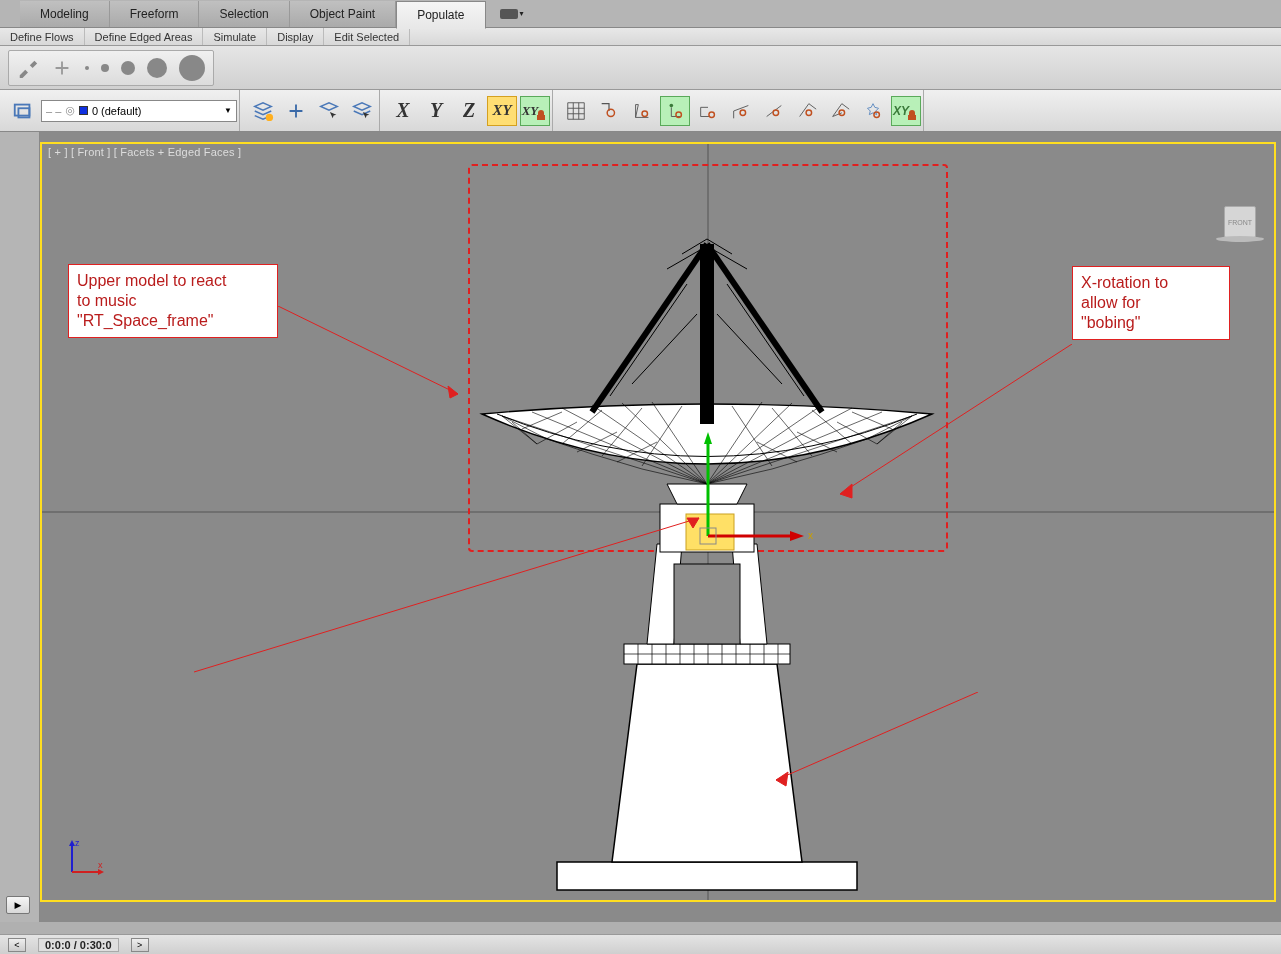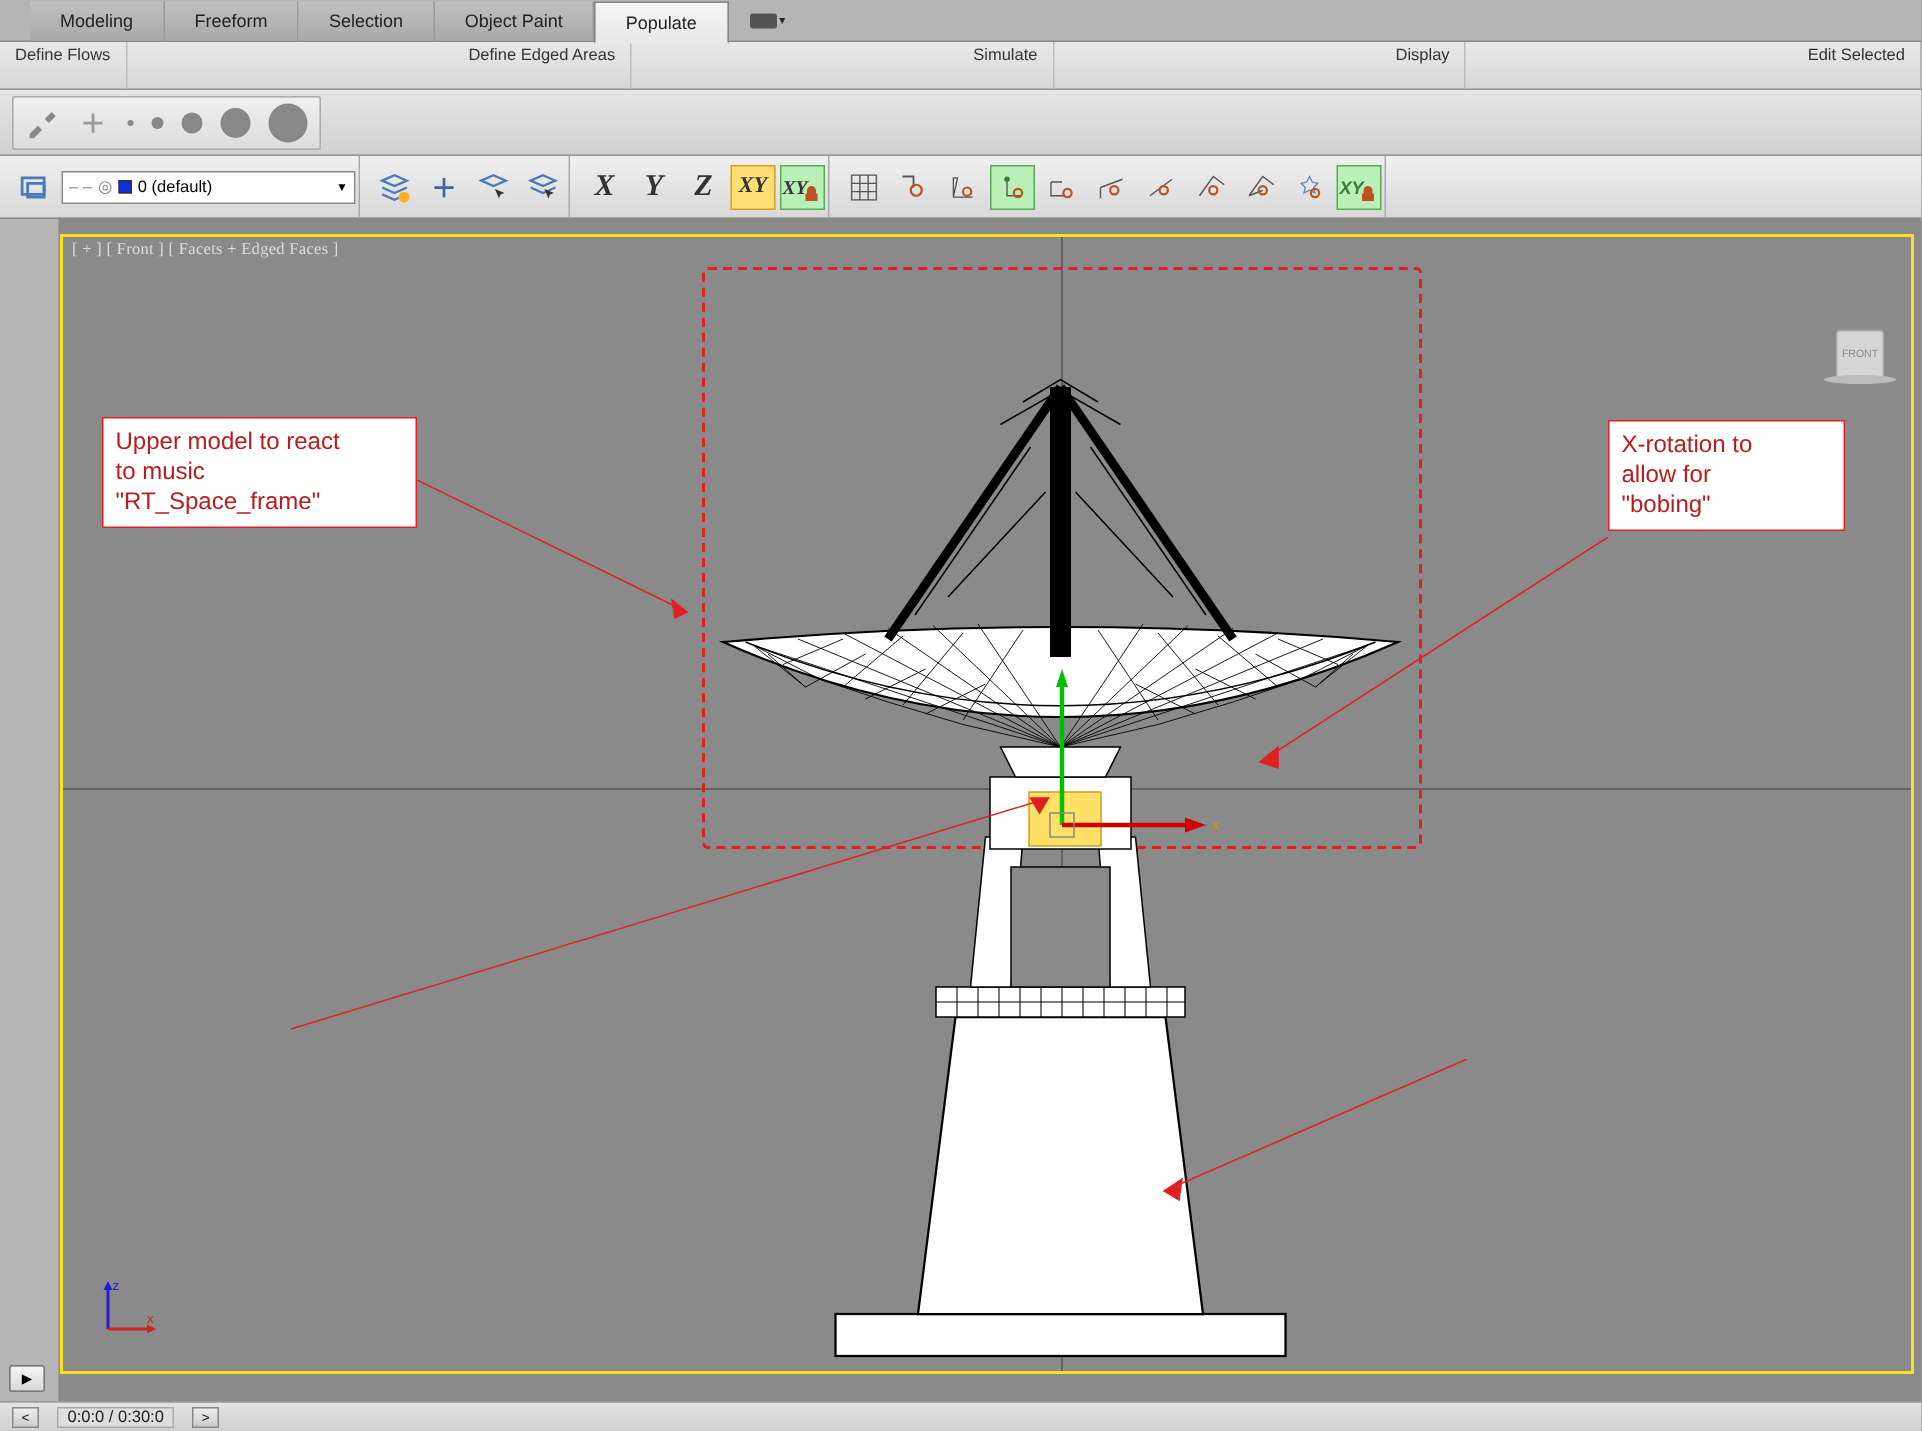--- a/index.html
+++ b/index.html
@@ -45,23 +45,22 @@
 }
 .ribbon-expand .chip {
   display:inline-block;width:18px;height:10px;background:#555;border-radius:2px;margin-right:2px;
 }
 .ribbon-expand .tri { font-size:8px;color:#222; }
 
 
 .sub-tabs {
   display: flex;
   background: linear-gradient(#e8e8e8,#d8d8d8);
-  height: 32px;
+  height: 18px;
   border-bottom: 1px solid #999;
-  justify-content: space-between;
 }
 .sub-tab {
   padding: 3px 10px;
   font-size: 11px;
   color: #333;
   border-right: 1px solid #bbb;
   cursor: pointer;
 }
 
 
@@ -139,21 +138,21 @@
 .viewport {
   position: absolute;
   left: 40px;
   top: 10px;
   width: 1236px;
   height: 760px;
   background: #8a8a8a;
   border: 2px solid #ffde20;
 }
 .vp-label {
-  position:absolute;left:6px;top:2px;font-size:11px;color:#ddd;letter-spacing:.2px;font-family:Liberation Serif, serif;
+  position:absolute;left:6px;top:2px;font-size:11px;color:#ddd;letter-spacing:.2px;
 }
 .selection-box {
   position:absolute;
   left: 426px; top: 20px;
   width: 480px; height: 388px;
   border: 2px dashed #e02020;
   border-radius: 4px;
 }
 .callout {
   position:absolute;
@@ -187,21 +186,21 @@
   background: linear-gradient(#e4e4e4,#cfcfcf);
   display: flex;
   align-items: center;
   padding-left: 8px;
   gap: 12px;
   border-top:1px solid #999;
 }
 .play-btn {
   width:24px;height:18px;border:1px solid #777;background:linear-gradient(#f6f6f6,#d8d8d8);display:flex;align-items:center;justify-content:center;font-size:9px;border-radius:2px;
 }
-.time-text { font-size:11px;color:#222;padding:0 6px;background:#dedede;border:1px solid #aaa; }
+.time-text { font-size:11px;color:#222;padding:0 6px;background:#dedede;border:1px solid #aaa;font-weight:bold; }
 .scroll-end { width:18px;height:14px;background:linear-gradient(#eee,#ccc);border:1px solid #888;text-align:center;font-size:9px;line-height:12px; }
 </style>
 </head>
 <body>
 
 <div class="ribbon-tabs">
   <div class="ribbon-tab">Modeling</div>
   <div class="ribbon-tab">Freeform</div>
   <div class="ribbon-tab">Selection</div>
   <div class="ribbon-tab">Object Paint</div>

